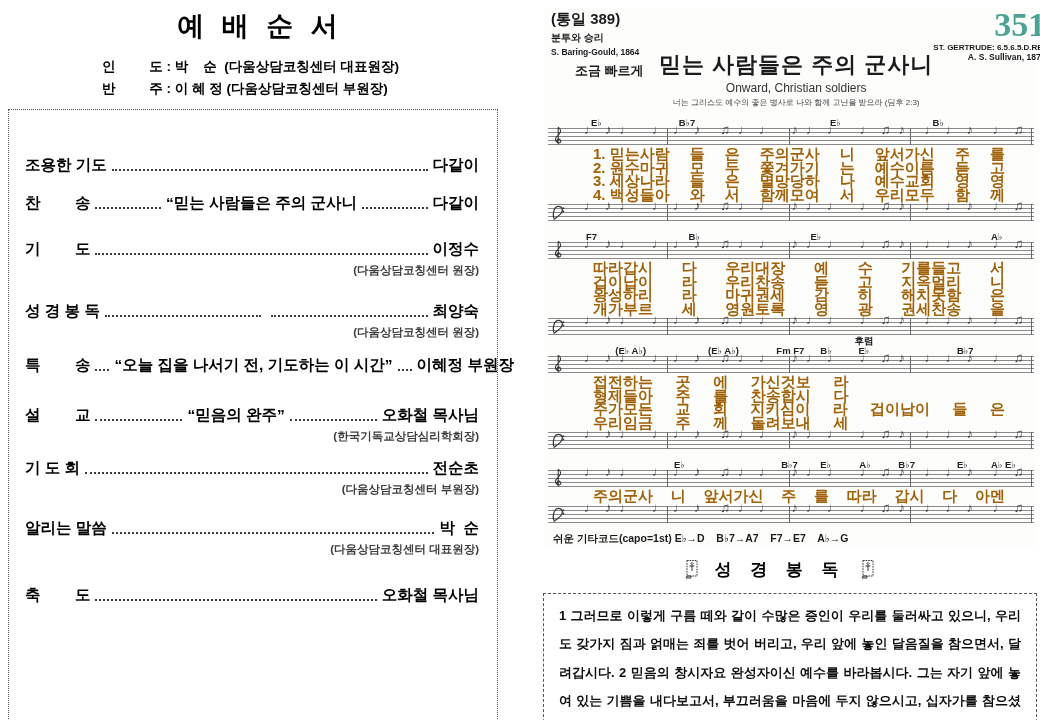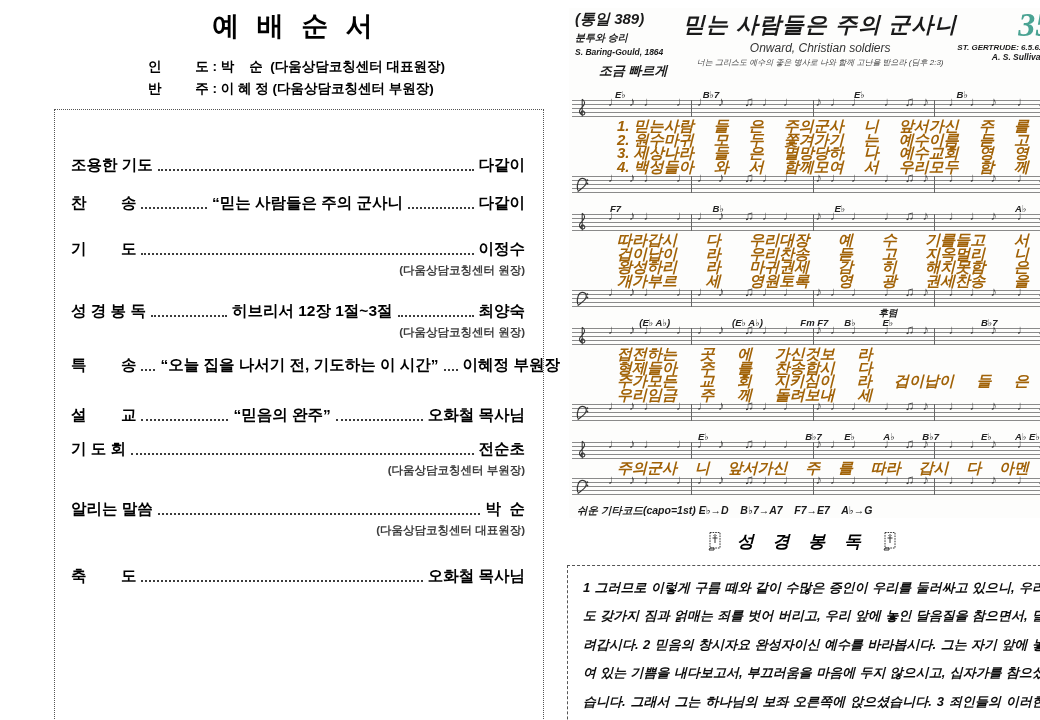--- a/index.html
+++ b/index.html
@@ -1,18 +1,18 @@
 <!DOCTYPE html>
 <html><head>
 <meta charset="utf-8">
 <style>
   * { box-sizing: border-box; margin: 0; padding: 0; }
   html,body { width:1040px; height:720px; overflow:hidden; background:#fff;
     font-family:"Liberation Sans","DejaVu Sans",sans-serif; color:#000; }
-  .page { display:flex; width:1040px; height:720px;padding-left:46px; }
+  .page { display:flex; width:1040px; height:720px; }
 
   
   .left-col { width:520px; padding-top:6px; }
   .order-title { text-align:center; font-size:27px; font-weight:800; letter-spacing:5px; margin:2px 0 12px; }
   .leaders { margin-left:102px; font-size:13.5px; font-weight:700; line-height:1.6; }
   .leader-line { white-space:pre; }
   .order-box { margin:10px 0 0 8px; width:490px; height:620px;
     border:1px dotted #555; padding:44px 18px 0 16px; }
   .order-entry { }
   .order-entry:nth-child(1){ margin-bottom:17px; }
@@ -22,29 +22,29 @@
   .order-entry:nth-child(5){ margin-bottom:29px; }
   .order-entry:nth-child(6){ margin-bottom:13px; }
   .order-entry:nth-child(7){ margin-bottom:20px; }
   .order-entry:nth-child(8){ margin-bottom:27px; }
   .order-item { display:flex; align-items:flex-end; font-weight:800; font-size:15.5px; line-height:21px; }
   .order-label, .order-mid, .order-right { white-space:pre; }
   .dotfill { flex:1 1 auto; min-width:14px; border-bottom:2px dotted #3c3c3c; margin:0 5px 4px; }
   .order-sub { text-align:right; font-size:11.5px; color:#3d3d3d; font-weight:700; margin-top:4px; }
 
   
-  .right-col { width:520px; padding-top:8px;font-style:italic; }
+  .right-col { width:520px; padding-top:8px; }
   .hymn { margin-left:25px; width:492px; background:#fdfdfc; color:#1a1a1a; }
   .hymn-head { display:grid; grid-template-columns:108px 1fr 112px; align-items:start; padding:2px 2px 0 6px; }
   .h-ref { font-size:15px; font-weight:800; }
   .h-theme { font-size:10px; font-weight:700; margin-top:2px; }
   .h-author { font-size:8.5px; font-weight:600; margin-top:2px; }
   .h-tempo { font-size:13px; font-weight:600; margin:5px 0 0 24px; white-space:nowrap; }
   .h-mid { text-align:center; }
-  .h-title { font-size:22px; font-weight:800; letter-spacing:1px; white-space:nowrap; }
+  .h-title { font-size:22px; font-weight:800; letter-spacing:1px; white-space:nowrap;margin-top:40px; }
   .h-en { font-size:12px; margin-top:1px; color:#333; }
   .h-verse { font-size:8px; margin-top:2px; color:#444; white-space:nowrap; }
   .h-rt { text-align:right; }
   .h-num { font-family:"Liberation Serif","DejaVu Serif",serif; font-size:34px; font-weight:800; line-height:30px; }
   .h-tune { font-size:8px; font-weight:800; margin-top:3px; white-space:nowrap; }
   .h-comp { font-size:8.5px; font-weight:600; }
 
   .systems { margin-top:8px; }
   .system { position:relative; margin:0 2px 9px 2px; }
   .chords { position:relative; height:12px; font-size:9.5px; font-weight:800; color:#222; }
@@ -100,21 +100,20 @@
             <span class="order-label">기        도</span>
             <span class="dotfill"></span>
             <span class="order-right">이정수</span>
           </div>
           <div class="order-sub">(다움상담코칭센터 원장)</div>
         </div>
         <div class="order-entry">
           <div class="order-item">
             <span class="order-label">성 경 봉 독</span>
             <span class="dotfill"></span>
-            <span class="order-mid">히브리서 12장 1절~3절</span>
             <span class="dotfill"></span>
             <span class="order-right">최양숙</span>
           </div>
           <div class="order-sub">(다움상담코칭센터 원장)</div>
         </div>
         <div class="order-entry">
           <div class="order-item">
             <span class="order-label">특        송</span>
             <span class="dotfill"></span>
             <span class="order-mid">“오늘 집을 나서기 전, 기도하는 이 시간”</span>
@@ -123,20 +122,21 @@
           </div>
         </div>
         <div class="order-entry">
           <div class="order-item">
             <span class="order-label">설        교</span>
             <span class="dotfill"></span>
             <span class="order-mid">“믿음의 완주”</span>
             <span class="dotfill"></span>
             <span class="order-right">오화철 목사님</span>
           </div>
+          <div class="order-sub">(한국기독교상담심리학회장)</div>
         </div>
         <div class="order-entry">
           <div class="order-item">
             <span class="order-label">기 도 회</span>
             <span class="dotfill"></span>
             <span class="order-right">전순초</span>
           </div>
           <div class="order-sub">(다움상담코칭센터 부원장)</div>
         </div>
         <div class="order-entry">

